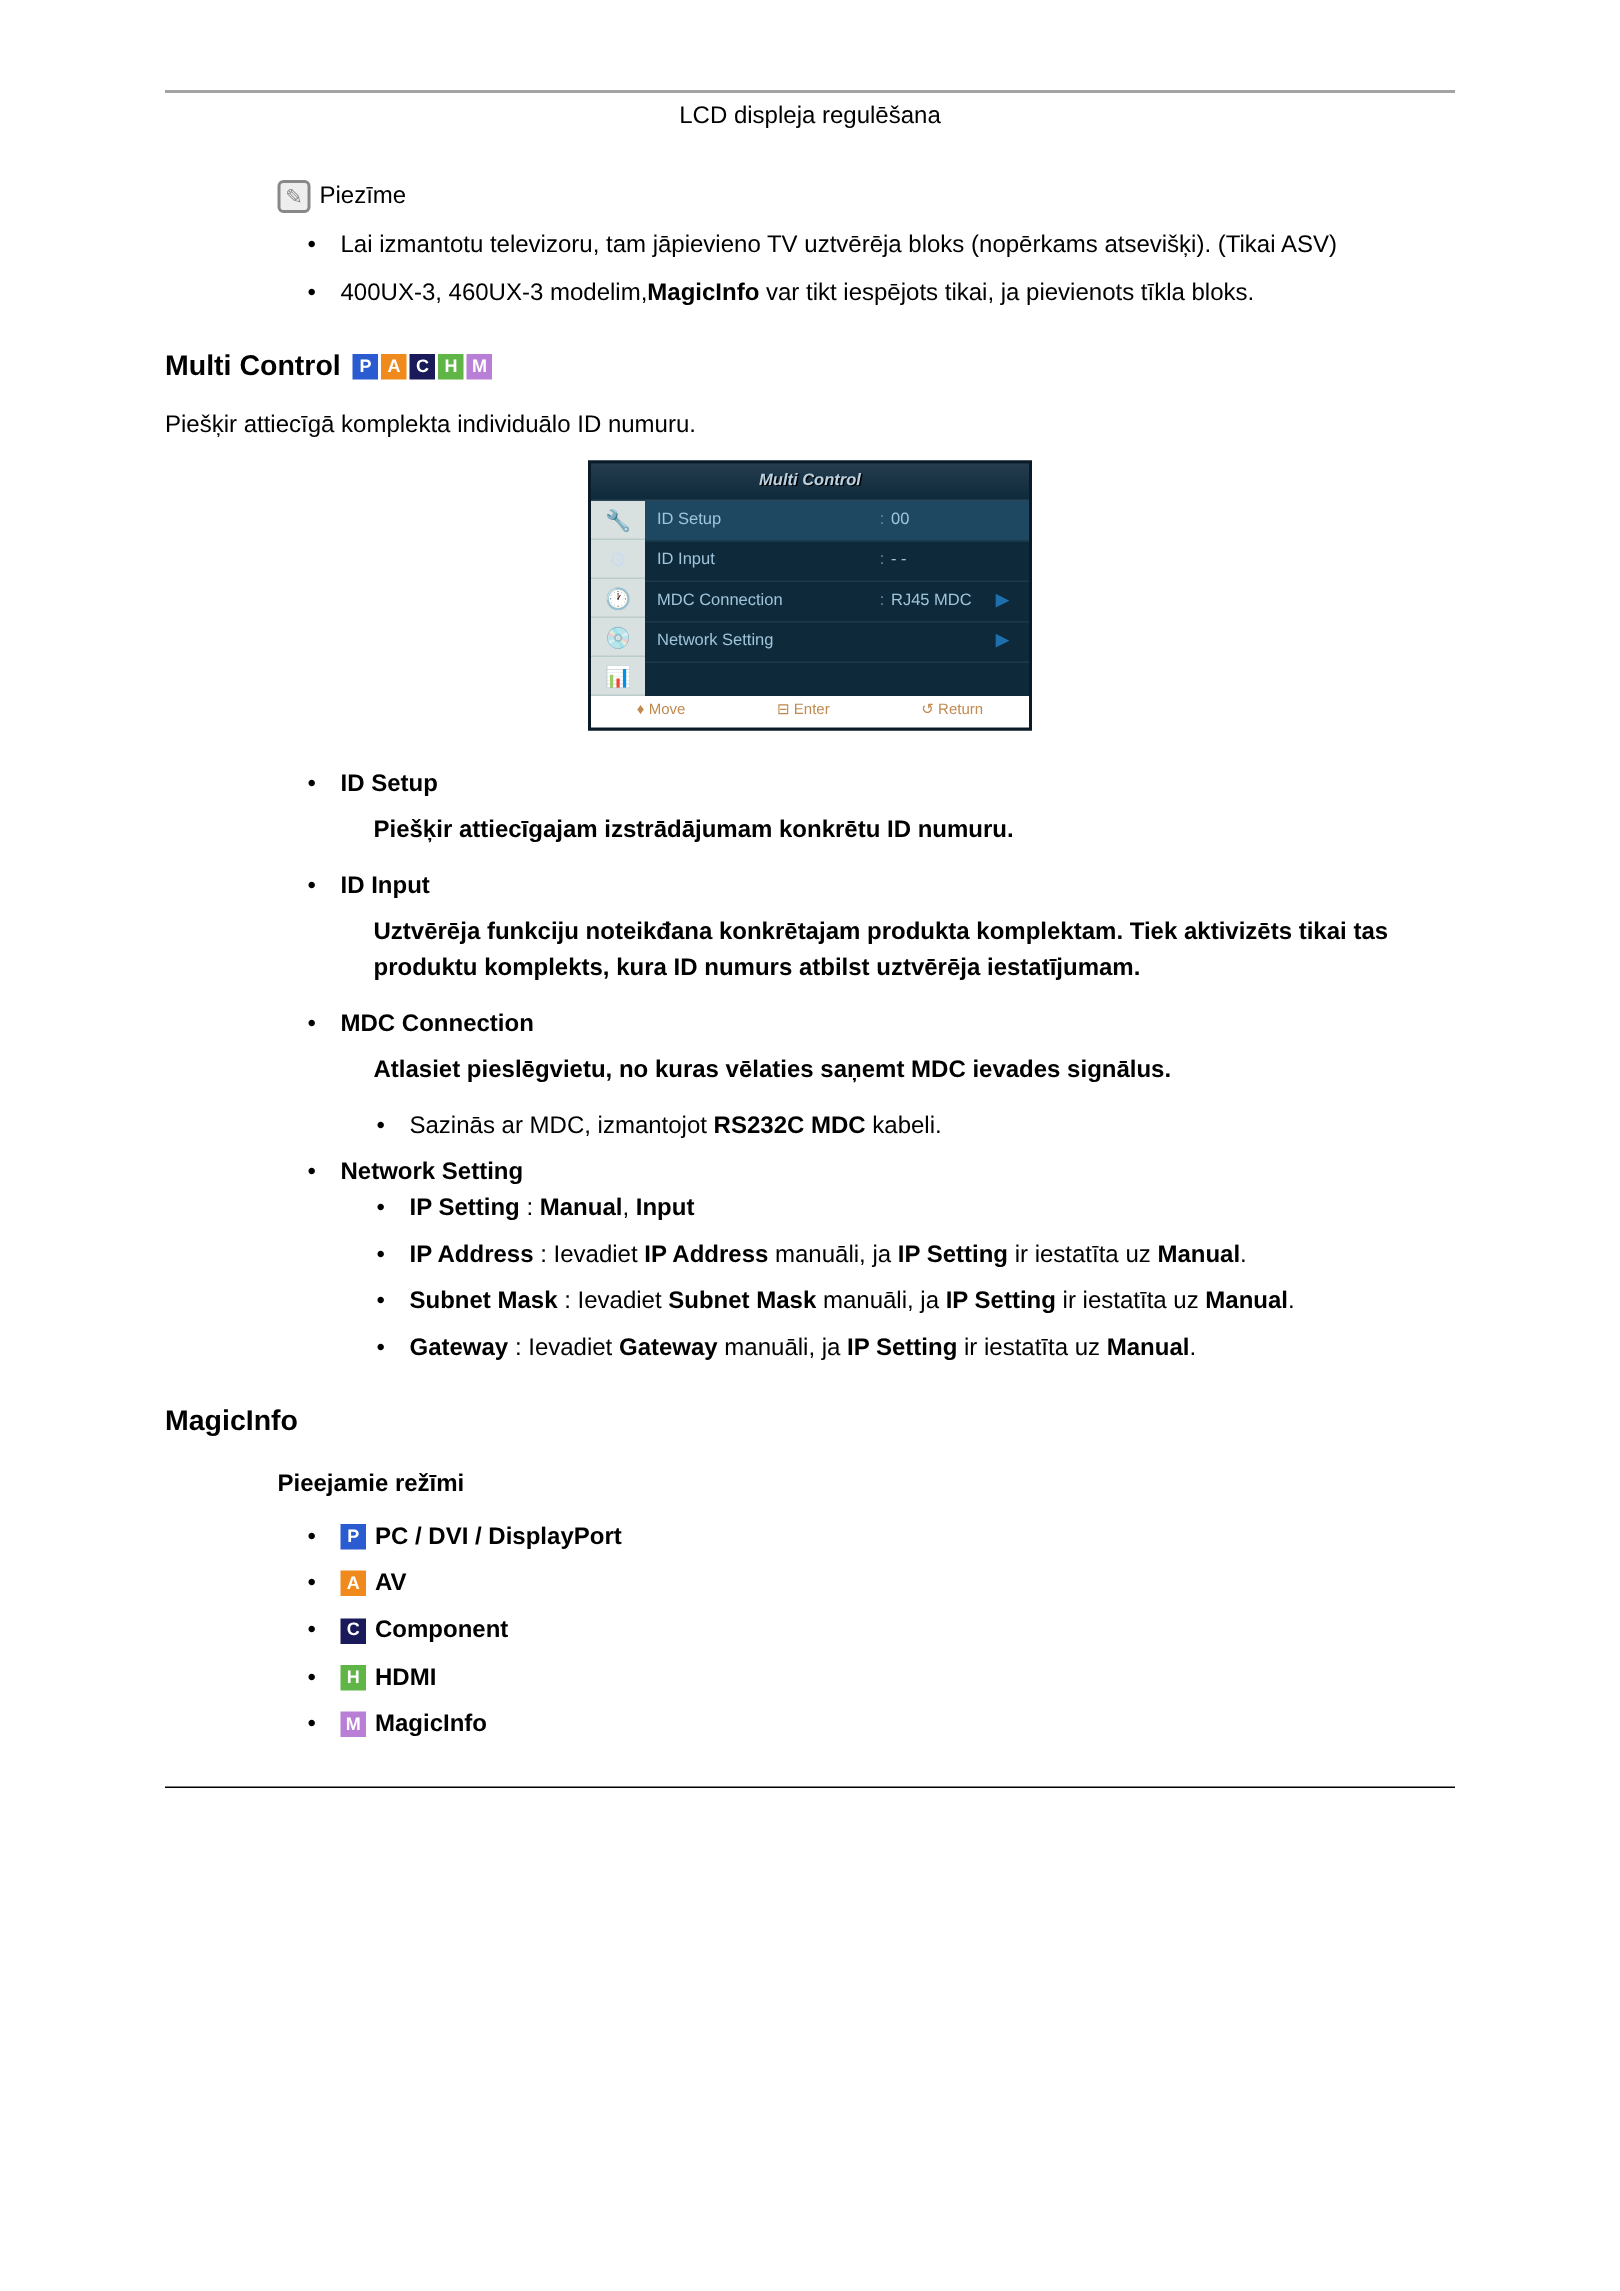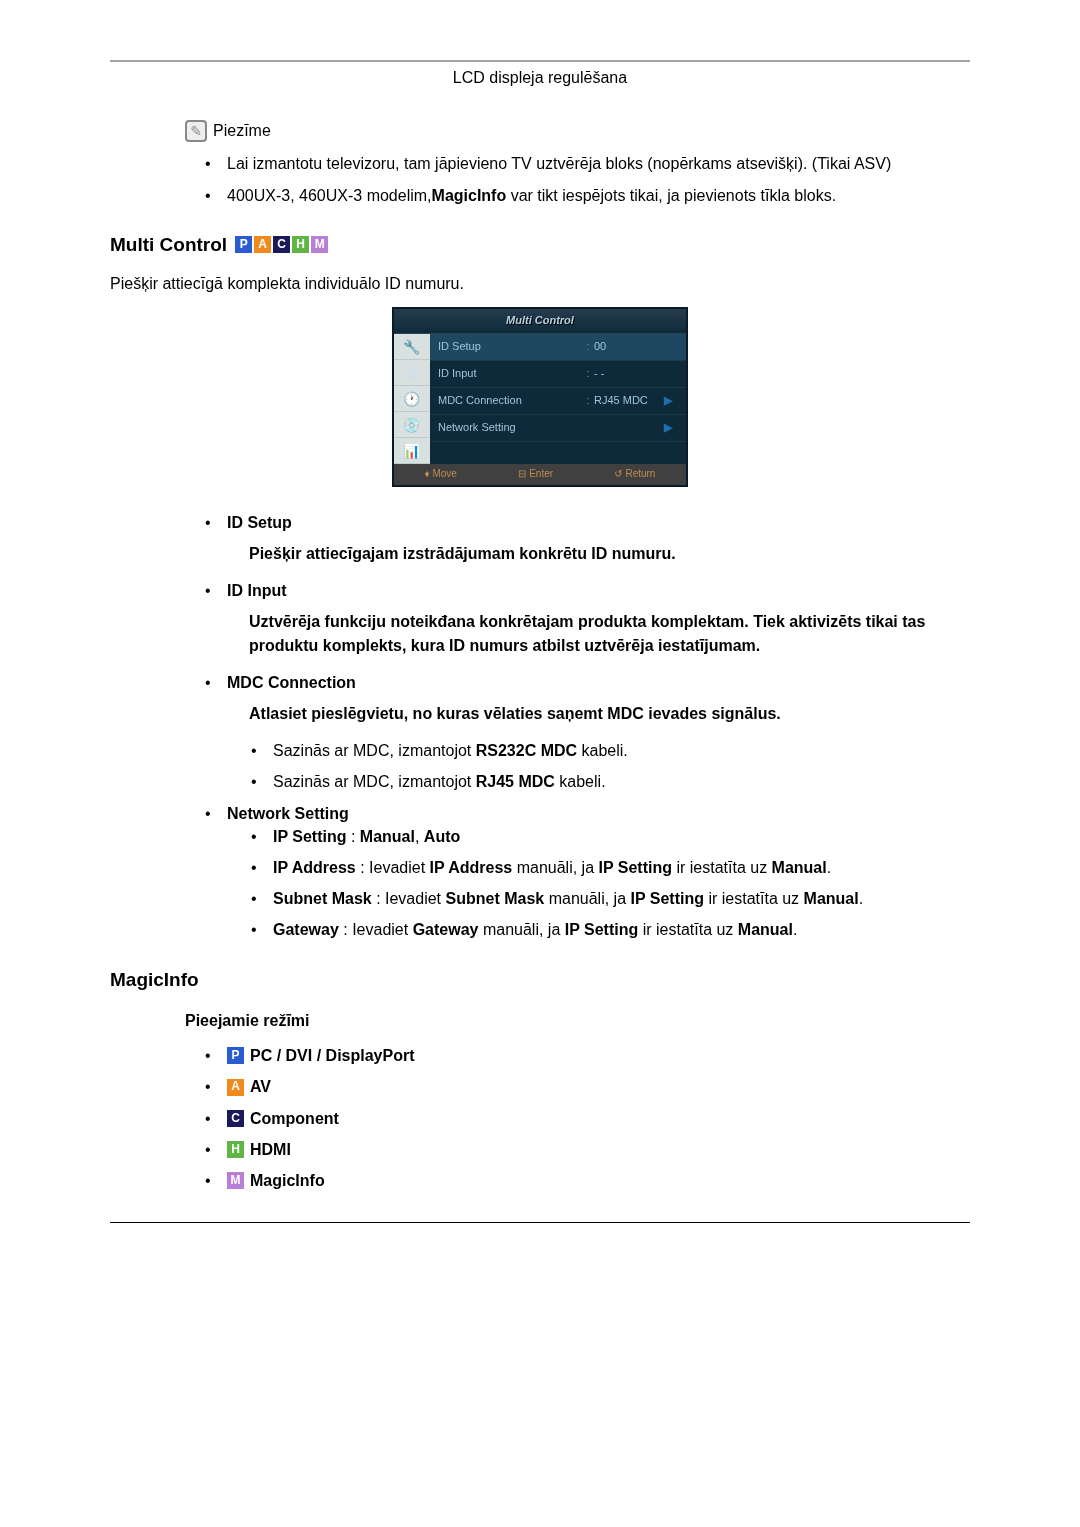--- a/index.html
+++ b/index.html
@@ -157,21 +157,21 @@
     .osd-label { flex: 1; color: #9fc4da; }
     .osd-colon { width: 12px; color: #6a8aa0; text-align: center; }
     .osd-val { width: 70px; color: #9fc4da; }
     .osd-arrow { width: 14px; color: #1e6fad; font-weight: bold; }
     .osd-footer {
       display: flex;
       justify-content: space-around;
       padding: 3px 0;
       font-size: 10px;
       color: #b08050;
-      background: #404040;
+      background: #ffffff;
     }
     .osd-footer span { color: #c08a50; }
     .item-desc {
       margin-left: 22px;
       margin-top: 8px;
       margin-bottom: 14px;
       font-weight: bold;
     }
     .bold { font-weight: bold; }
     .mode-row {
@@ -255,24 +255,23 @@
       <span>⊟ <span>Enter</span></span>
       <span>↺ <span>Return</span></span>
     </div>
   </div>
 
   <ul class="bullets" id="mc-items">
       <li><span class="bold">ID Setup</span><div class="item-desc">Piešķir attiecīgajam izstrādājumam konkrētu ID numuru.</div></li>
       <li><span class="bold">ID Input</span><div class="item-desc">Uztvērēja funkciju noteikđana konkrētajam produkta komplektam. Tiek aktivizēts tikai tas produktu komplekts, kura ID numurs atbilst uztvērēja iestatījumam.</div></li>
       <li><span class="bold">MDC Connection</span><div class="item-desc">Atlasiet pieslēgvietu, no kuras vēlaties saņemt MDC ievades signālus.</div><ul class="bullets nested">
           <li>Sazinās ar MDC, izmantojot <span class="bold">RS232C MDC</span> kabeli.</li>
-          <li>Sazinās ar MDC, izmantojot <span class="bold">RJ45 MDC</span> kabeli.</li>
         </ul></li>
       <li><span class="bold">Network Setting</span><ul class="bullets nested">
-          <li><span class="bold">IP Setting</span> : <span class="bold">Manual</span>, <span class="bold">Auto</span></li>
+          <li><span class="bold">IP Setting</span> : <span class="bold">Manual</span>, <span class="bold">Input</span></li>
           <li><span class="bold">IP Address</span> : Ievadiet <span class="bold">IP Address</span> manuāli, ja <span class="bold">IP Setting</span> ir iestatīta uz <span class="bold">Manual</span>.</li>
           <li><span class="bold">Subnet Mask</span> : Ievadiet <span class="bold">Subnet Mask</span> manuāli, ja <span class="bold">IP Setting</span> ir iestatīta uz <span class="bold">Manual</span>.</li>
           <li><span class="bold">Gateway</span> : Ievadiet <span class="bold">Gateway</span> manuāli, ja <span class="bold">IP Setting</span> ir iestatīta uz <span class="bold">Manual</span>.</li>
         </ul></li>
     </ul>
 
   <h2 class="section">
     <span>MagicInfo</span>
   </h2>
 

